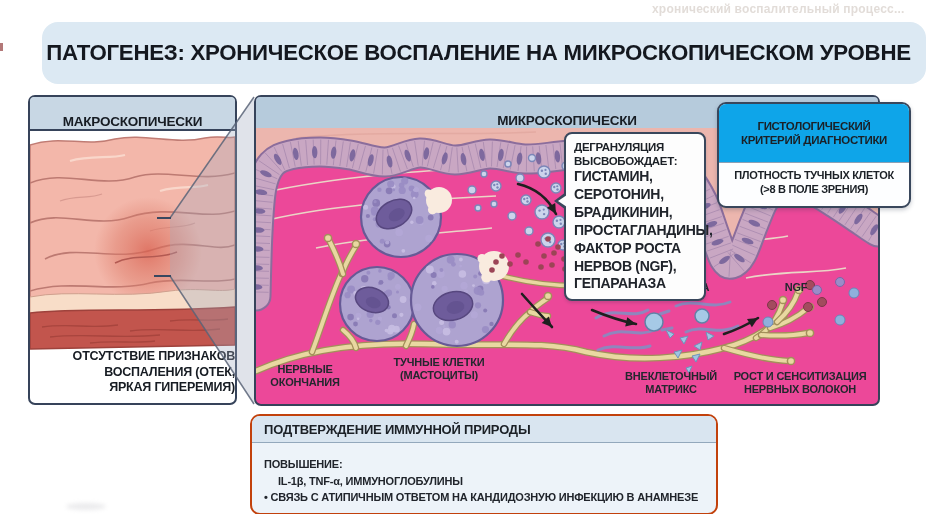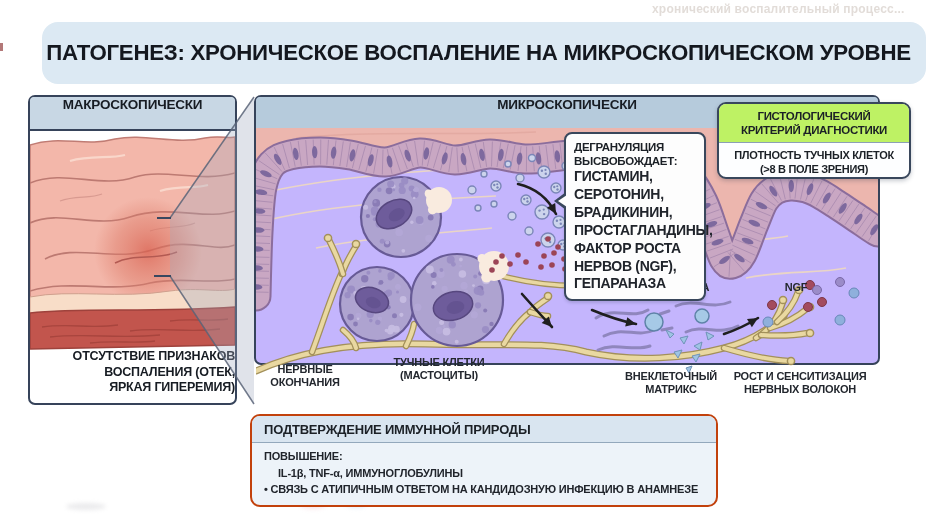--- a/index.html
+++ b/index.html
@@ -16,31 +16,31 @@
   .title-bar{
     position:absolute;left:30px;top:22px;width:884px;height:62px;background:#dce9f3;
     border-radius:16px;display:flex;align-items:center;justify-content:flex-start;z-index:2;margin-left:12px;
   }
   .title-bar .t{
     font-size:22.5px;font-weight:800;letter-spacing:-.3px;color:#14181f;transform:scaleX(.99);
     white-space:nowrap;
   }
   .panel{position:absolute;border:2px solid #36435a;border-radius:7px;background:#fff;box-sizing:border-box;}
   .panel-header{
-    border-bottom:2px solid #36435a;display:flex;align-items:flex-start;justify-content:center;
+    border-bottom:2px solid #36435a;display:flex;align-items:flex-end;justify-content:center;
     font-weight:800;font-size:13.5px;letter-spacing:-.2px;color:#171c23;
     border-radius:4px 4px 0 0;
   }
   #macro-panel{left:28px;top:95px;width:209px;height:310px;z-index:2;}
   #macro-panel .panel-header{height:32px;background:#c8d7e4;}
   #macro-caption{
     position:absolute;left:0;right:0;bottom:4px;height:50px;text-align:right;
     font-size:12.5px;font-weight:800;line-height:1.25;letter-spacing:-.2px;color:#171c23;
   }
-  #micro-panel{left:254px;top:95px;width:626px;height:270px;z-index:6;background:#c4b5fd;}
+  #micro-panel{left:254px;top:95px;width:626px;height:311px;z-index:6;background:#ec4899;}
   #micro-panel .panel-header{height:31px;background:#b6cbdc;}
   #micro-art{position:absolute;left:0;top:31px;}
   .micro-label{
     position:absolute;z-index:25;text-align:center;font-size:11px;font-weight:700;
     line-height:1.2;letter-spacing:-.2px;color:#23272e;
   }
   #callout{
     position:absolute;left:308px;top:35px;width:124px;z-index:30;background:#fdfdfd;
     border:2px solid #39475c;border-radius:8px;padding:6px 6px 6px 8px;
     box-shadow:0 2px 3px rgba(40,50,70,.18);
@@ -50,35 +50,35 @@
   #callout .ptr-b{position:absolute;left:-12px;top:58px;width:0;height:0;
     border-top:9px solid transparent;border-bottom:9px solid transparent;border-right:12px solid #39475c;}
   #callout .ptr-w{position:absolute;left:-8px;top:61px;width:0;height:0;
     border-top:6px solid transparent;border-bottom:6px solid transparent;border-right:9px solid #fdfdfd;}
   #histology-box{
     position:absolute;left:717px;top:102px;width:190px;z-index:40;background:#fdfeff;
     border:2px solid #39475c;border-radius:9px;overflow:hidden;
     box-shadow:0 2px 4px rgba(40,50,70,.25);
   }
   #histology-box .hh{
-    background:#bef264;border-bottom:1.5px solid #8ba0b5;padding:5px 4px;text-align:center;
+    background:#0ea5e9;border-bottom:1.5px solid #8ba0b5;padding:15px 4px;text-align:center;
     font-size:11.5px;font-weight:800;line-height:1.22;letter-spacing:-.3px;
   }
   #histology-box .hb{
-    padding:5px 3px 1px 3px;text-align:center;font-size:11px;font-weight:700;line-height:1.28;letter-spacing:-.3px;
+    padding:5px 3px 10px 3px;text-align:center;font-size:11px;font-weight:700;line-height:1.28;letter-spacing:-.3px;
   }
   #immune-box{
     position:absolute;left:250px;top:414px;width:464px;z-index:20;background:#edf3f9;
     border:2px solid #c2410c;border-radius:10px;overflow:hidden;
   }
   #immune-box .ih{
     background:#d9e5f0;border-bottom:1.5px solid #93a8bc;padding:6px 12px 5px 12px;
     font-size:13px;font-weight:800;letter-spacing:-.2px;
   }
-  #immune-box .ib{padding:5px 12px 7px 12px;font-size:11px;font-weight:700;line-height:1.5;letter-spacing:-.2px;color:#20242b;}
+  #immune-box .ib{padding:13px 12px 7px 12px;font-size:11px;font-weight:700;line-height:1.5;letter-spacing:-.2px;color:#20242b;}
   #immune-box .indent{padding-left:14px;}
   #connector-svg{position:absolute;left:0;top:0;z-index:4;pointer-events:none;}
   .smudge{position:absolute;border-radius:50%;filter:blur(2px);}
 </style>
 </head>
 <body>
 
 <div id="page">
 
   <div class="watermark" data-bind="watermark">хронический воспалительный процесс...</div>

